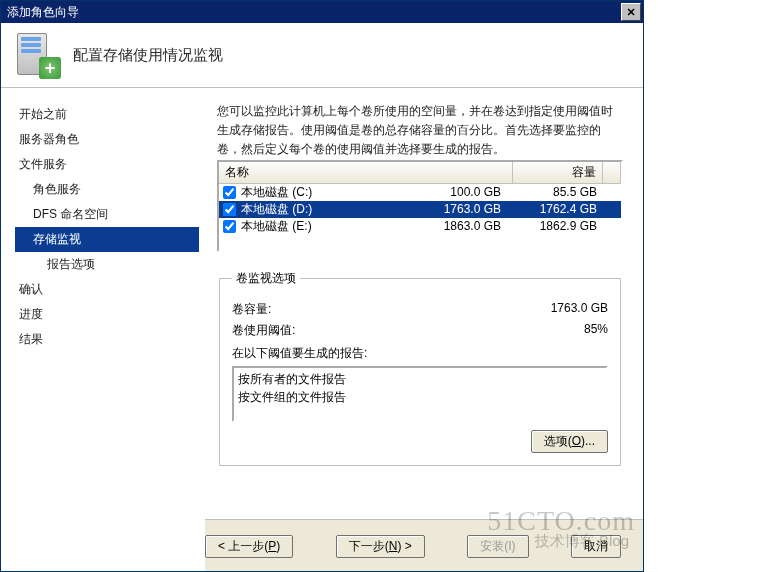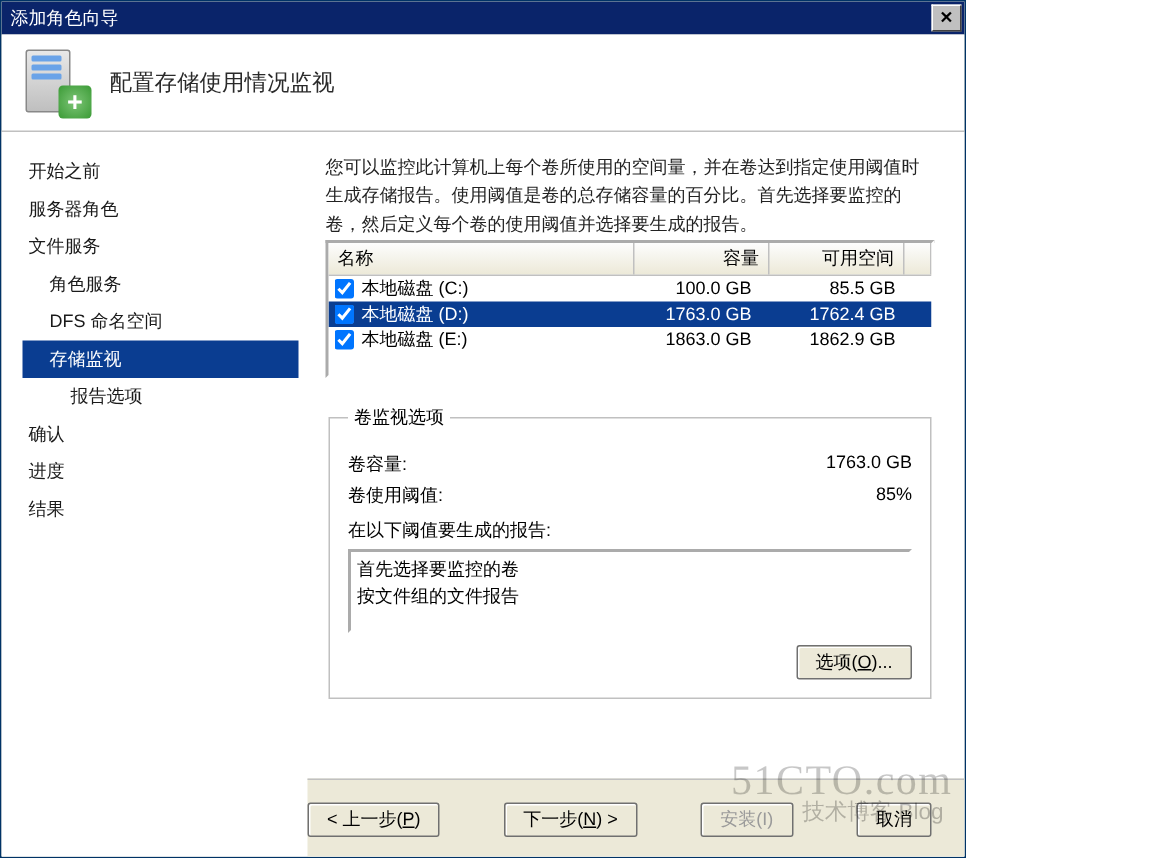--- a/index.html
+++ b/index.html
@@ -86,21 +86,20 @@
 
     <div class="main">
 
       <div class="desc">您可以监控此计算机上每个卷所使用的空间量，并在卷达到指定使用阈值时生成存储报告。使用阈值是卷的总存储容量的百分比。首先选择要监控的卷，然后定义每个卷的使用阈值并选择要生成的报告。</div>
 
 
       <div class="listbox">
         <div class="listhead">
           <div class="col col-name">名称</div>
           <div class="col col-cap">容量</div>
-          <div class="col col-free">可用空间</div>
           <div class="col col-end"></div>
         </div>
         <div class="row">
           <span class="cb"><input type="checkbox" checked="" style=""></span>
           <span class="name">本地磁盘 (C:)</span>
           <span class="cap">100.0 GB</span>
           <span class="free">85.5 GB</span>
           <span class="end"></span>
         </div>
         <div class="row sel">
@@ -124,21 +123,21 @@
         <div class="kv">
           <span class="k">卷容量:</span>
           <span class="v">1763.0 GB</span>
         </div>
         <div class="kv">
           <span class="k">卷使用阈值:</span>
           <span class="v">85%</span>
         </div>
         <div style="margin-top:6px">在以下阈值要生成的报告:</div>
         <div class="reports">
-          <div>首先选择要监控的卷</div>
+          <div>按所有者的文件报告</div>
           <div>按文件组的文件报告</div>
         </div>
         <div class="optbtn">
           <button class="btn">
             <span>选项(</span><span class="u">O</span><span>)...</span>
           </button>
         </div>
       </fieldset>
 
       <div class="bottombar">

